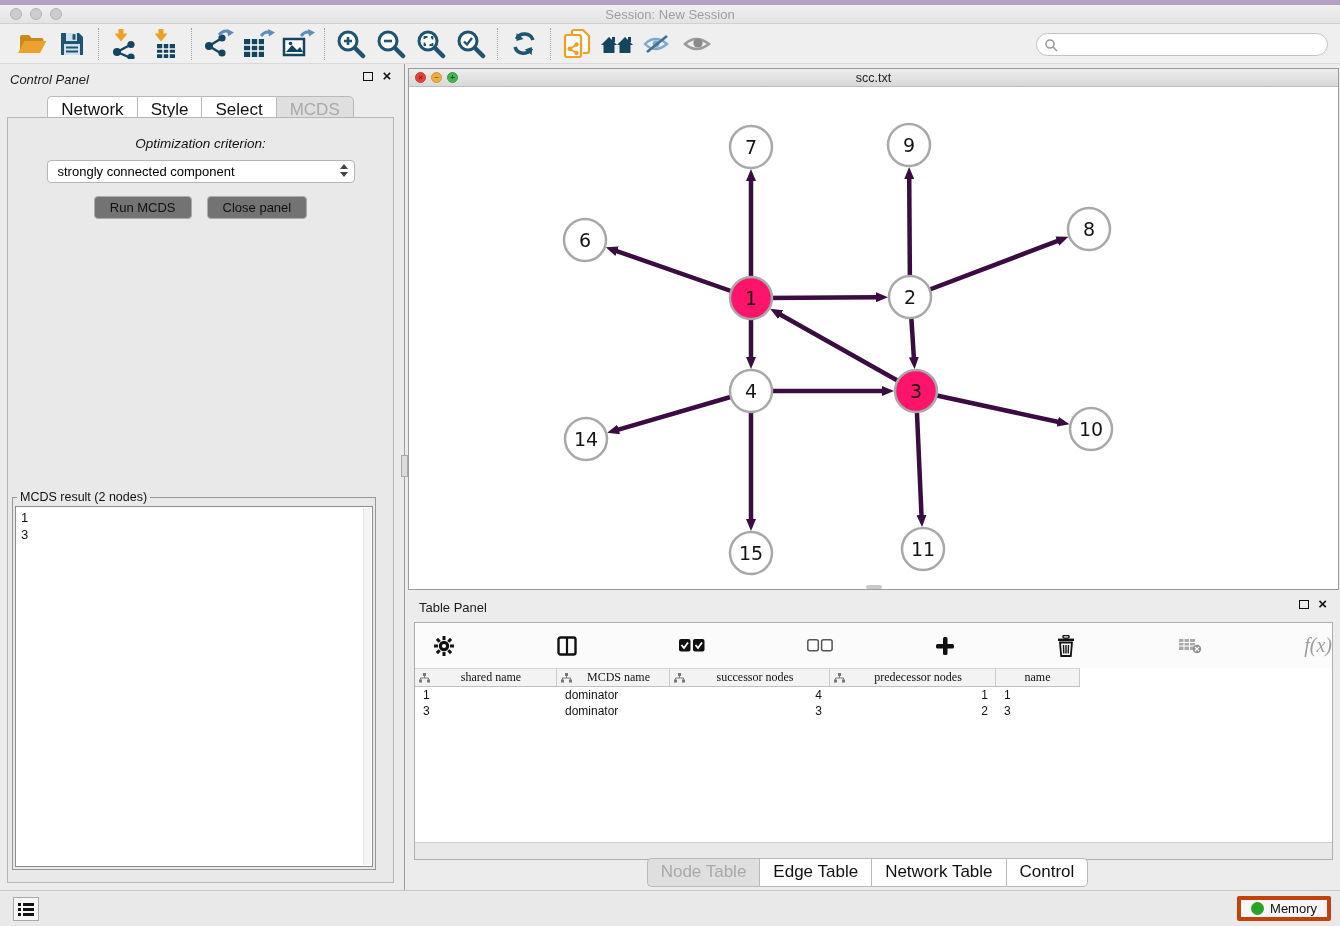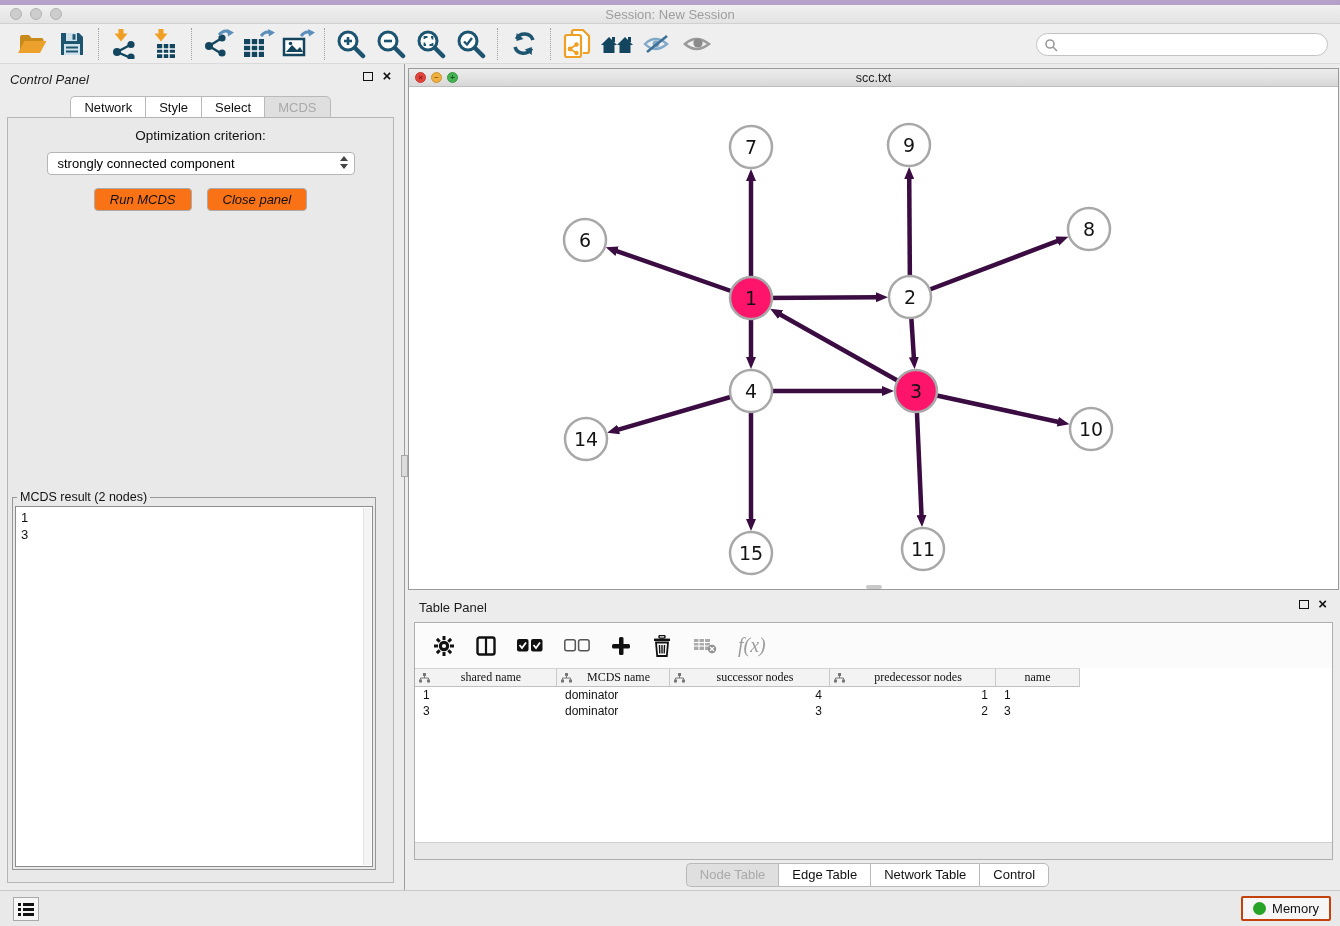--- a/index.html
+++ b/index.html
@@ -30,38 +30,38 @@
   
   .control-panel { position:absolute; top:64px; left:0; width:401px; bottom:36px; background:#ececec; }
   .cp-head { position:absolute; top:6px; left:10px; right:10px; height:20px;font-style:italic; }
   .cp-title { font-size:13px; color:#1c1c1c; }
   .panel-ctrls { position:absolute; right:0; top:1px; display:flex; gap:9px; align-items:center; }
   .float-box { width:10px; height:9px; border:1.6px solid #111; display:inline-block; }
   .close-x { font-size:15px; font-weight:bold; color:#111; line-height:10px; }
 
   .tabs-row { position:absolute; left:0; right:0; display:flex; justify-content:center; }
   .cp-tabs { top:32px; }
-  .tab { font-size:13px; padding:3px 13px 4px 13px; background:#fff; border:1px solid #b9b9b9;
+  .tab { font-size:17px; padding:3px 13px 4px 13px; background:#fff; border:1px solid #b9b9b9;
     border-right:none; color:#111; }
   .tab:first-child { border-top-left-radius:5px; border-bottom-left-radius:5px; }
   .tab:last-child { border-right:1px solid #b9b9b9; border-top-right-radius:5px; border-bottom-right-radius:5px; }
   .tab.selected { background:#dfdfdf; color:#a9a9a9; }
 
   .tab-body { position:absolute; left:7px; right:7px; top:53px; bottom:7px;
     border:1px solid #b5b5b5; background:#e9e9e9; }
-  .opt-label { margin-top:10px; text-align:center; font-size:13.5px; color:#111; }
+  .opt-label { margin-top:18px; text-align:center; font-size:13.5px; color:#111;font-style:italic; }
   .dropdown { position:relative; margin:9px auto 0 auto; width:308px; height:23px; background:#fff;
     border:1px solid #b5b5b5; border-radius:4px; font-size:13px; display:flex; align-items:center;
     padding-left:10px; }
   .stepper { position:absolute; right:6px; top:3px; display:flex; flex-direction:column; gap:3px; }
   .stepper i { display:block; width:0; height:0; border-left:4px solid transparent; border-right:4px solid transparent; }
   .stepper .up { border-bottom:5px solid #444; }
   .stepper .dn { border-top:5px solid #444; }
   .btn-row { margin-top:13px; display:flex; justify-content:center; gap:15px; }
-  .pbtn { font-size:13px; background:#f97316; border:1px solid #ababab; border-radius:4px; padding:3px 15px; color:#111;font-style:italic; }
+  .pbtn { font-size:13px; background:#737373; border:1px solid #ababab; border-radius:4px; padding:3px 15px; color:#111; }
 
   fieldset.result { position:absolute; left:4px; right:17px; top:372px; height:380px;
     border:1px solid #979797; padding:2px; background:#e9e9e9; }
   fieldset.result legend { font-size:12.5px; padding:0 3px; margin-left:2px; color:#111; }
   .result-area { position:relative; width:100%; height:100%; background:#fff; border:1px solid #8d8d8d;
     font-size:13px; line-height:17px; padding:2px 5px; color:#111; }
   .result-scroll { position:absolute; top:1px; bottom:1px; right:1px; width:8px; background:#f4f4f4;
     border-left:1px solid #e4e4e4; }
 
   
@@ -86,21 +86,21 @@
   .canvas-grip { position:absolute; left:50%; bottom:0px; width:16px; height:4px; background:#c9c9c9;
     transform:translateX(-50%); border-radius:2px; }
 
   
   .table-panel { position:absolute; left:408px; top:594px; width:931px; bottom:36px; background:#ececec; }
   .tp-head { position:absolute; top:4px; left:11px; right:12px; height:20px; }
   .tp-title { font-size:13px; color:#1c1c1c; }
   .tp-body { position:absolute; left:6px; right:6px; top:28px; bottom:30px; border:1px solid #aeaeae;
     background:#fff; }
   .tp-toolbar { height:45px; display:flex; align-items:center; gap:21px; padding-left:18px;
-    background:#fbfbfb; }
+    background:#fbfbfb;justify-content:space-between; }
   .ticon { display:flex; align-items:center; justify-content:center; height:30px; }
   .fx { font-family:"Liberation Serif", serif; font-style:italic; font-size:20px; color:#9d9d9d; }
 
   .grid { position:relative; }
   .grid-header { display:flex; height:19px;font-family:Liberation Serif, serif; }
   .gh-cell { background:#f3f3f3; border-right:1px solid #c9c9c9; border-top:1px solid #d4d4d4;
     border-bottom:1px solid #c0c0c0; display:flex; align-items:center; font-size:12px; color:#111;
     padding:0 4px; }
   .gh-cell .lbl { flex:1; text-align:center; }
   .grid-row { display:flex; height:16px; }
@@ -109,21 +109,21 @@
   .tp-footer { position:absolute; left:0; right:0; bottom:0; height:17px; background:#e9e9e9;
     border-top:1px solid #cfcfcf; }
   .tp-tabs { bottom:3px; }
 
   
   .statusbar { position:absolute; bottom:0; left:0; right:0; height:36px; background:#e9e9e9;
     border-top:1px solid #c9c9c9; }
   .list-btn { position:absolute; left:13px; top:6px; width:26px; height:24px; background:#f6f6f6;
     border:1px solid #a9a9a9; display:flex; align-items:center; justify-content:center; }
   .mem-btn { position:absolute; right:9px; top:5px; height:25px; background:#f6f6f6;
-    border:2px solid #c2410c; border-radius:2px; display:flex; align-items:center; gap:6px;
+    border:4px solid #c2410c; border-radius:2px; display:flex; align-items:center; gap:6px;
     padding:0 10px; font-size:13px; color:#111; }
   .mem-dot { width:13px; height:13px; border-radius:50%; background:#27a327; }
 </style>
 </head>
 <body>
 
 <div id="app">
   <div class="desktop-strip"></div>
 
   <div class="titlebar">

